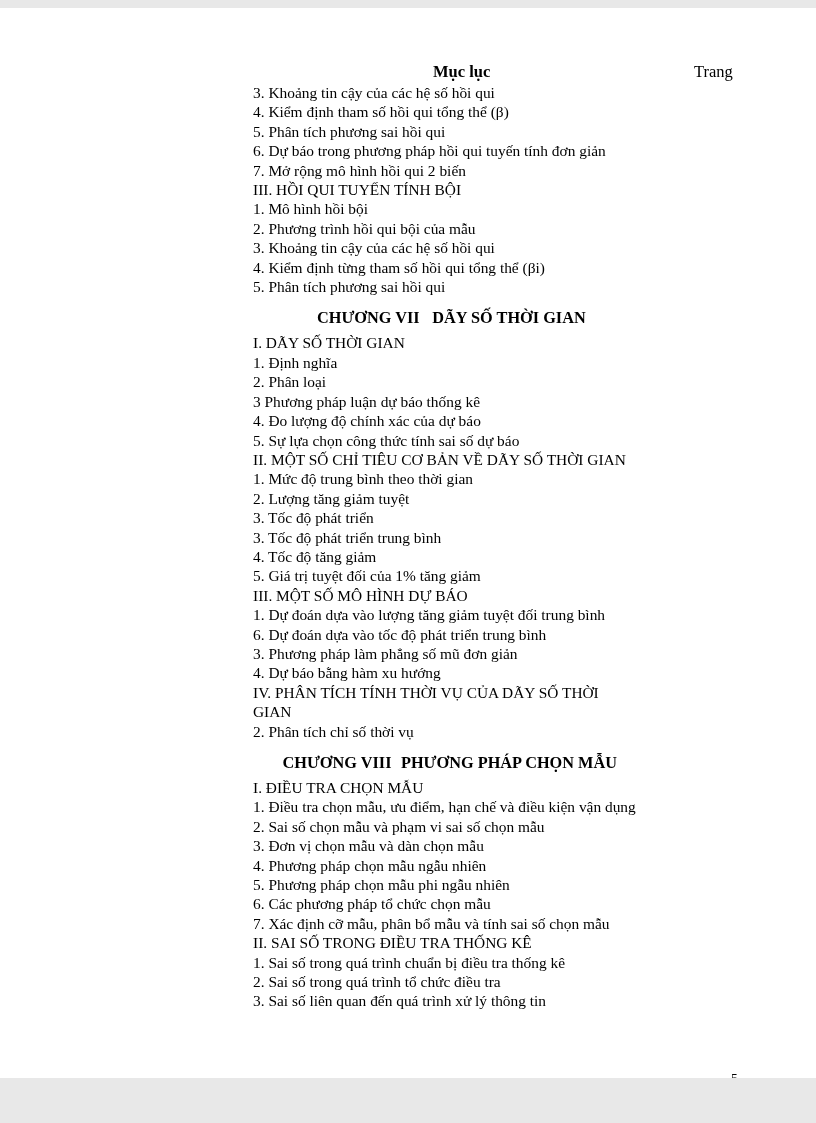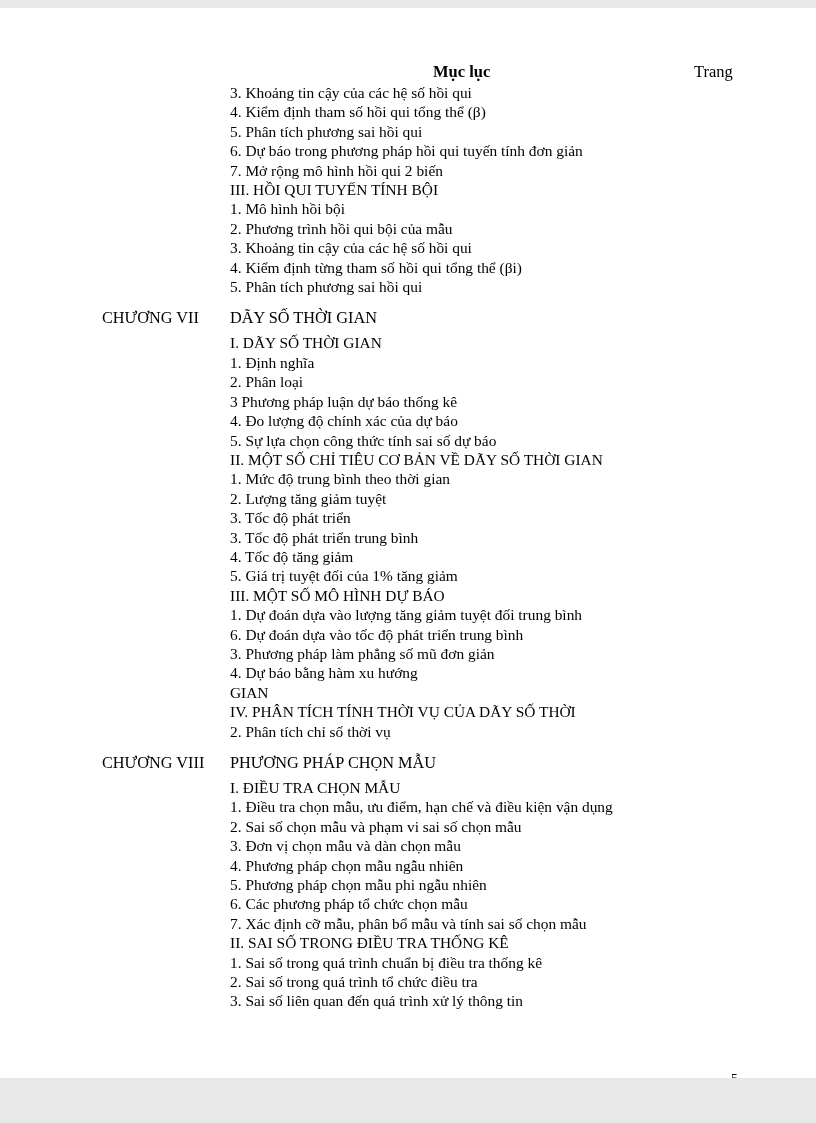--- a/index.html
+++ b/index.html
@@ -15,34 +15,35 @@
   }
   .header { position: absolute; top: 54px; left: 0; width: 100%; height: 22px; }
   .doc-title {
     position: absolute; left: 433px; top: 0;
     font-weight: bold; font-size: 16.5px; white-space: nowrap;
   }
   .trang-label {
     position: absolute; left: 694px; top: 0;
     font-weight: normal; font-size: 16.5px; white-space: nowrap;
   }
-  .toc { position: absolute; left: 102px; top: 75px; width: 640px; }
+  .toc { position: absolute; left: 125px; top: 75px; width: 640px; }
   .toc-line {
     margin-left: 128px;
     font-size: 15.4px;
     line-height: 19.4px;
     white-space: nowrap;
   }
   .chapter-row {
-    font-weight: normal;
+    font-weight: bold;
     font-size: 16.3px;
     line-height: 20px;
     margin-top: 12px;
     margin-bottom: 5px;
     white-space: nowrap;
+    text-align: center;
   }
   .chapter-label { display: inline-block; width: 128px; }
   .chapter-title { display: inline-block; }
   .page-number {
     position: absolute; top: 1062px; left: 731px;
     font-size: 13.5px;
   }
 </style>
 </head>
 <body>
@@ -77,22 +78,22 @@
       <div class="toc-line">2. Lượng tăng giảm tuyệt</div>
       <div class="toc-line">3. Tốc độ phát triển</div>
       <div class="toc-line">3. Tốc độ phát triển trung bình</div>
       <div class="toc-line">4. Tốc độ tăng giảm</div>
       <div class="toc-line">5. Giá trị tuyệt đối của 1% tăng giảm</div>
       <div class="toc-line">III. MỘT SỐ MÔ HÌNH DỰ BÁO</div>
       <div class="toc-line">1. Dự đoán dựa vào lượng tăng giảm tuyệt đối trung bình</div>
       <div class="toc-line">6. Dự đoán dựa vào tốc độ phát triển trung bình</div>
       <div class="toc-line">3. Phương pháp làm phẳng số mũ đơn giản</div>
       <div class="toc-line">4. Dự báo bằng hàm xu hướng</div>
+      <div class="toc-line">IV. PHÂN TÍCH TÍNH THỜI VỤ CỦA DÃY SỐ THỜI</div>
       <div class="toc-line">GIAN</div>
-      <div class="toc-line">IV. PHÂN TÍCH TÍNH THỜI VỤ CỦA DÃY SỐ THỜI</div>
       <div class="toc-line">2. Phân tích chỉ số thời vụ</div>
       <div class="chapter-row"><span class="chapter-label">CHƯƠNG VIII</span><span class="chapter-title">PHƯƠNG PHÁP CHỌN MẪU</span></div>
       <div class="toc-line">I. ĐIỀU TRA CHỌN MẪU</div>
       <div class="toc-line">1. Điều tra chọn mẫu, ưu điểm, hạn chế và điều kiện vận dụng</div>
       <div class="toc-line">2. Sai số chọn mẫu và phạm vi sai số chọn mẫu</div>
       <div class="toc-line">3. Đơn vị chọn mẫu và dàn chọn mẫu</div>
       <div class="toc-line">4. Phương pháp chọn mẫu ngẫu nhiên</div>
       <div class="toc-line">5. Phương pháp chọn mẫu phi ngẫu nhiên</div>
       <div class="toc-line">6. Các phương pháp tổ chức chọn mẫu</div>
       <div class="toc-line">7. Xác định cỡ mẫu, phân bổ mẫu và tính sai số chọn mẫu</div>

